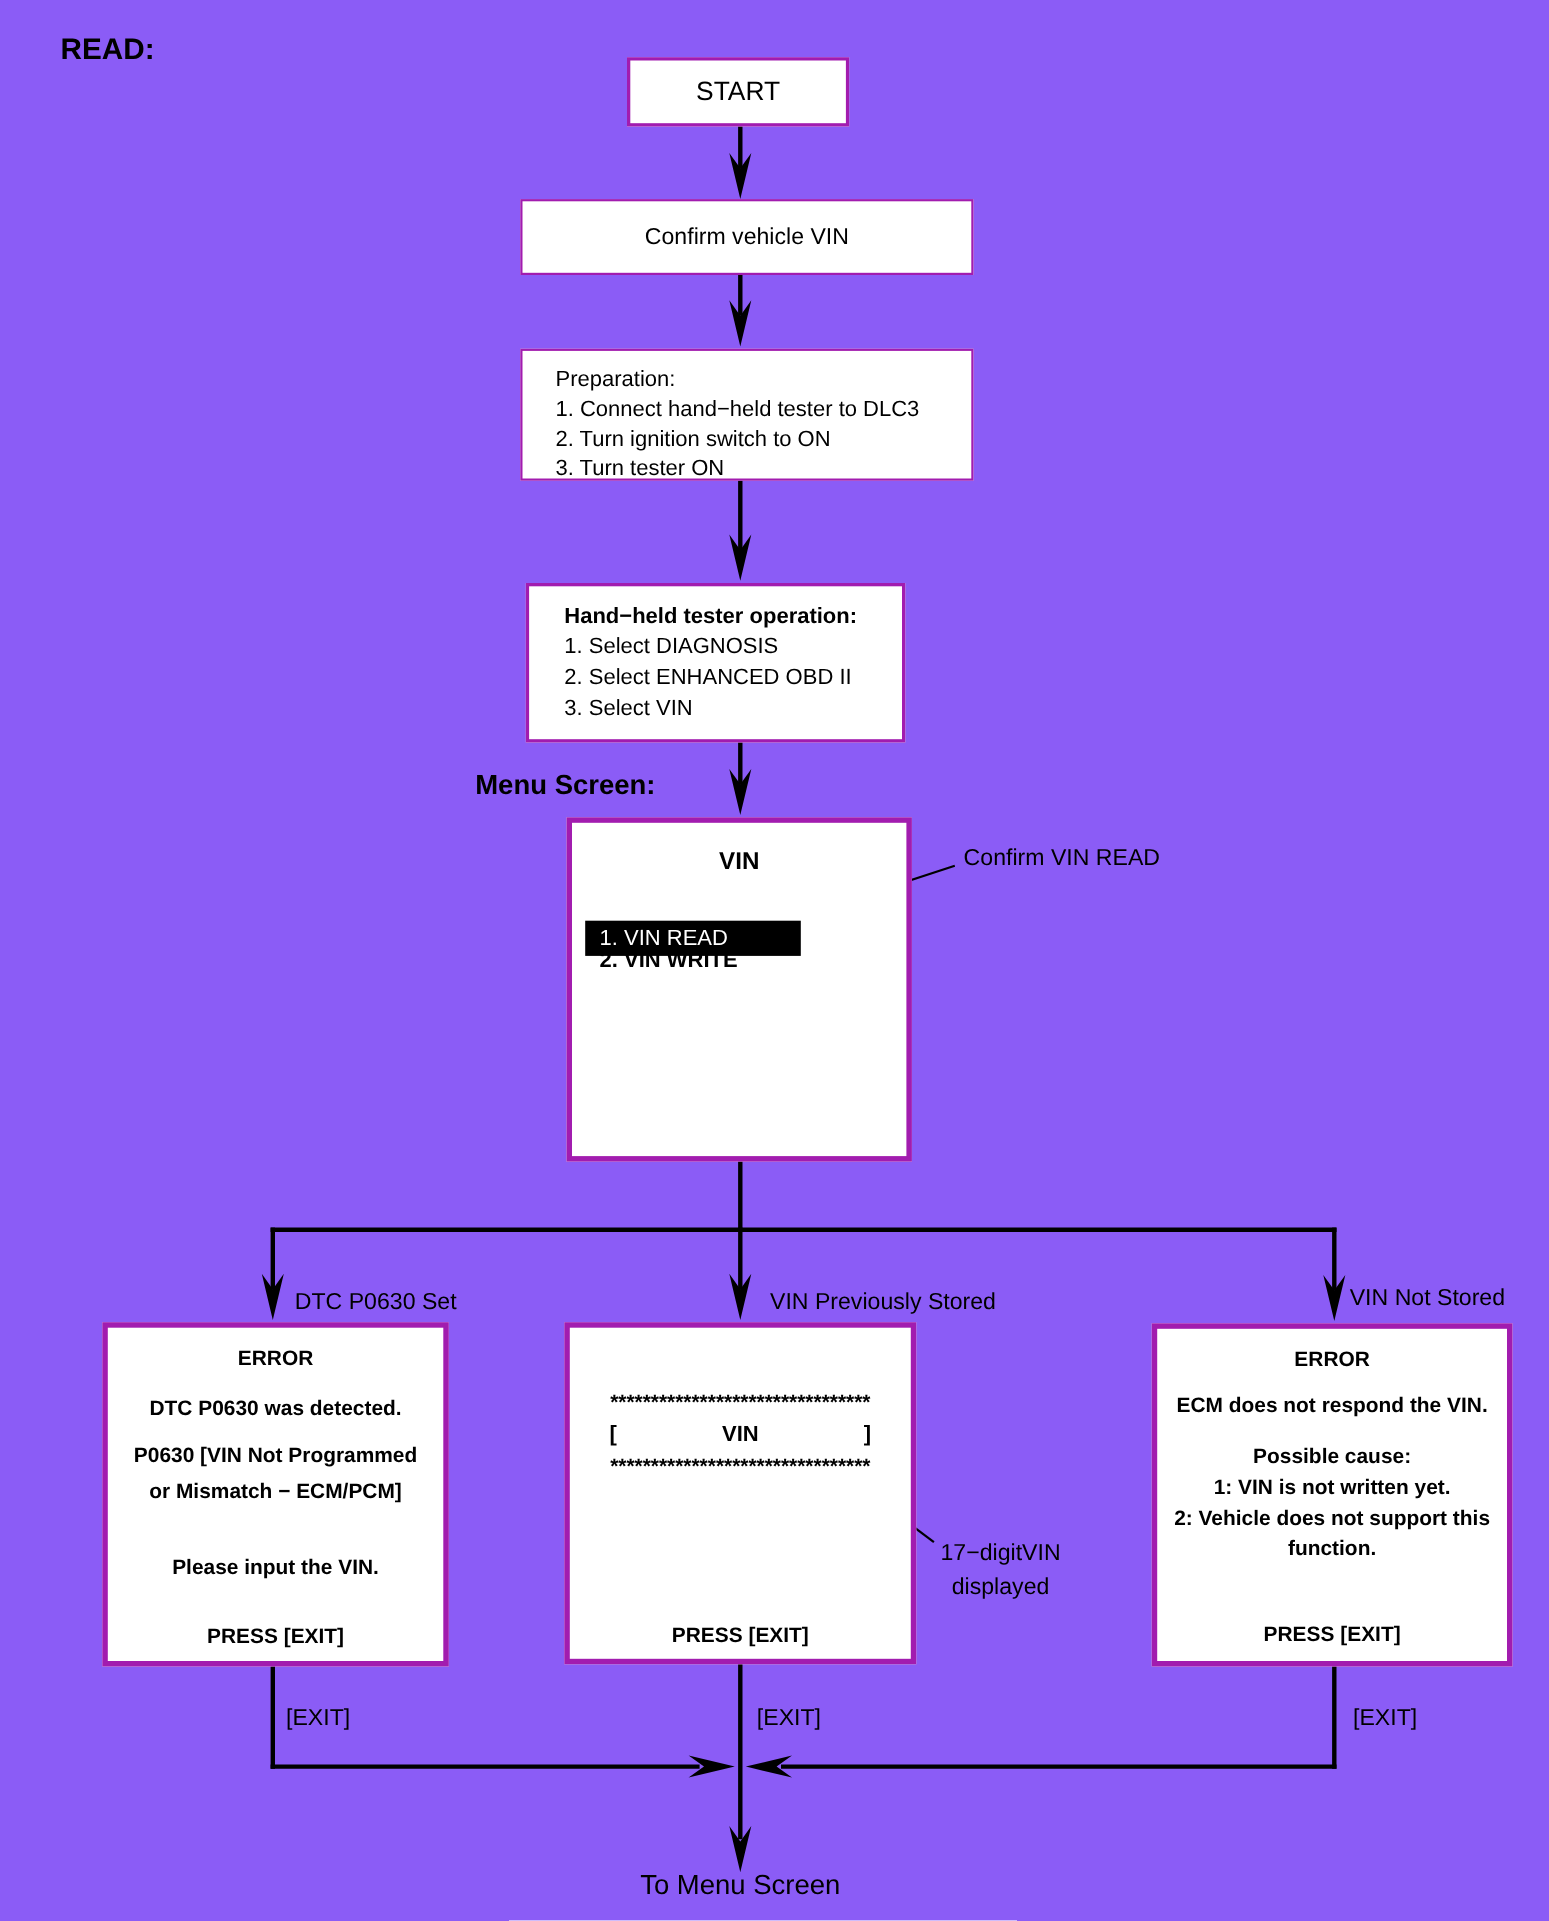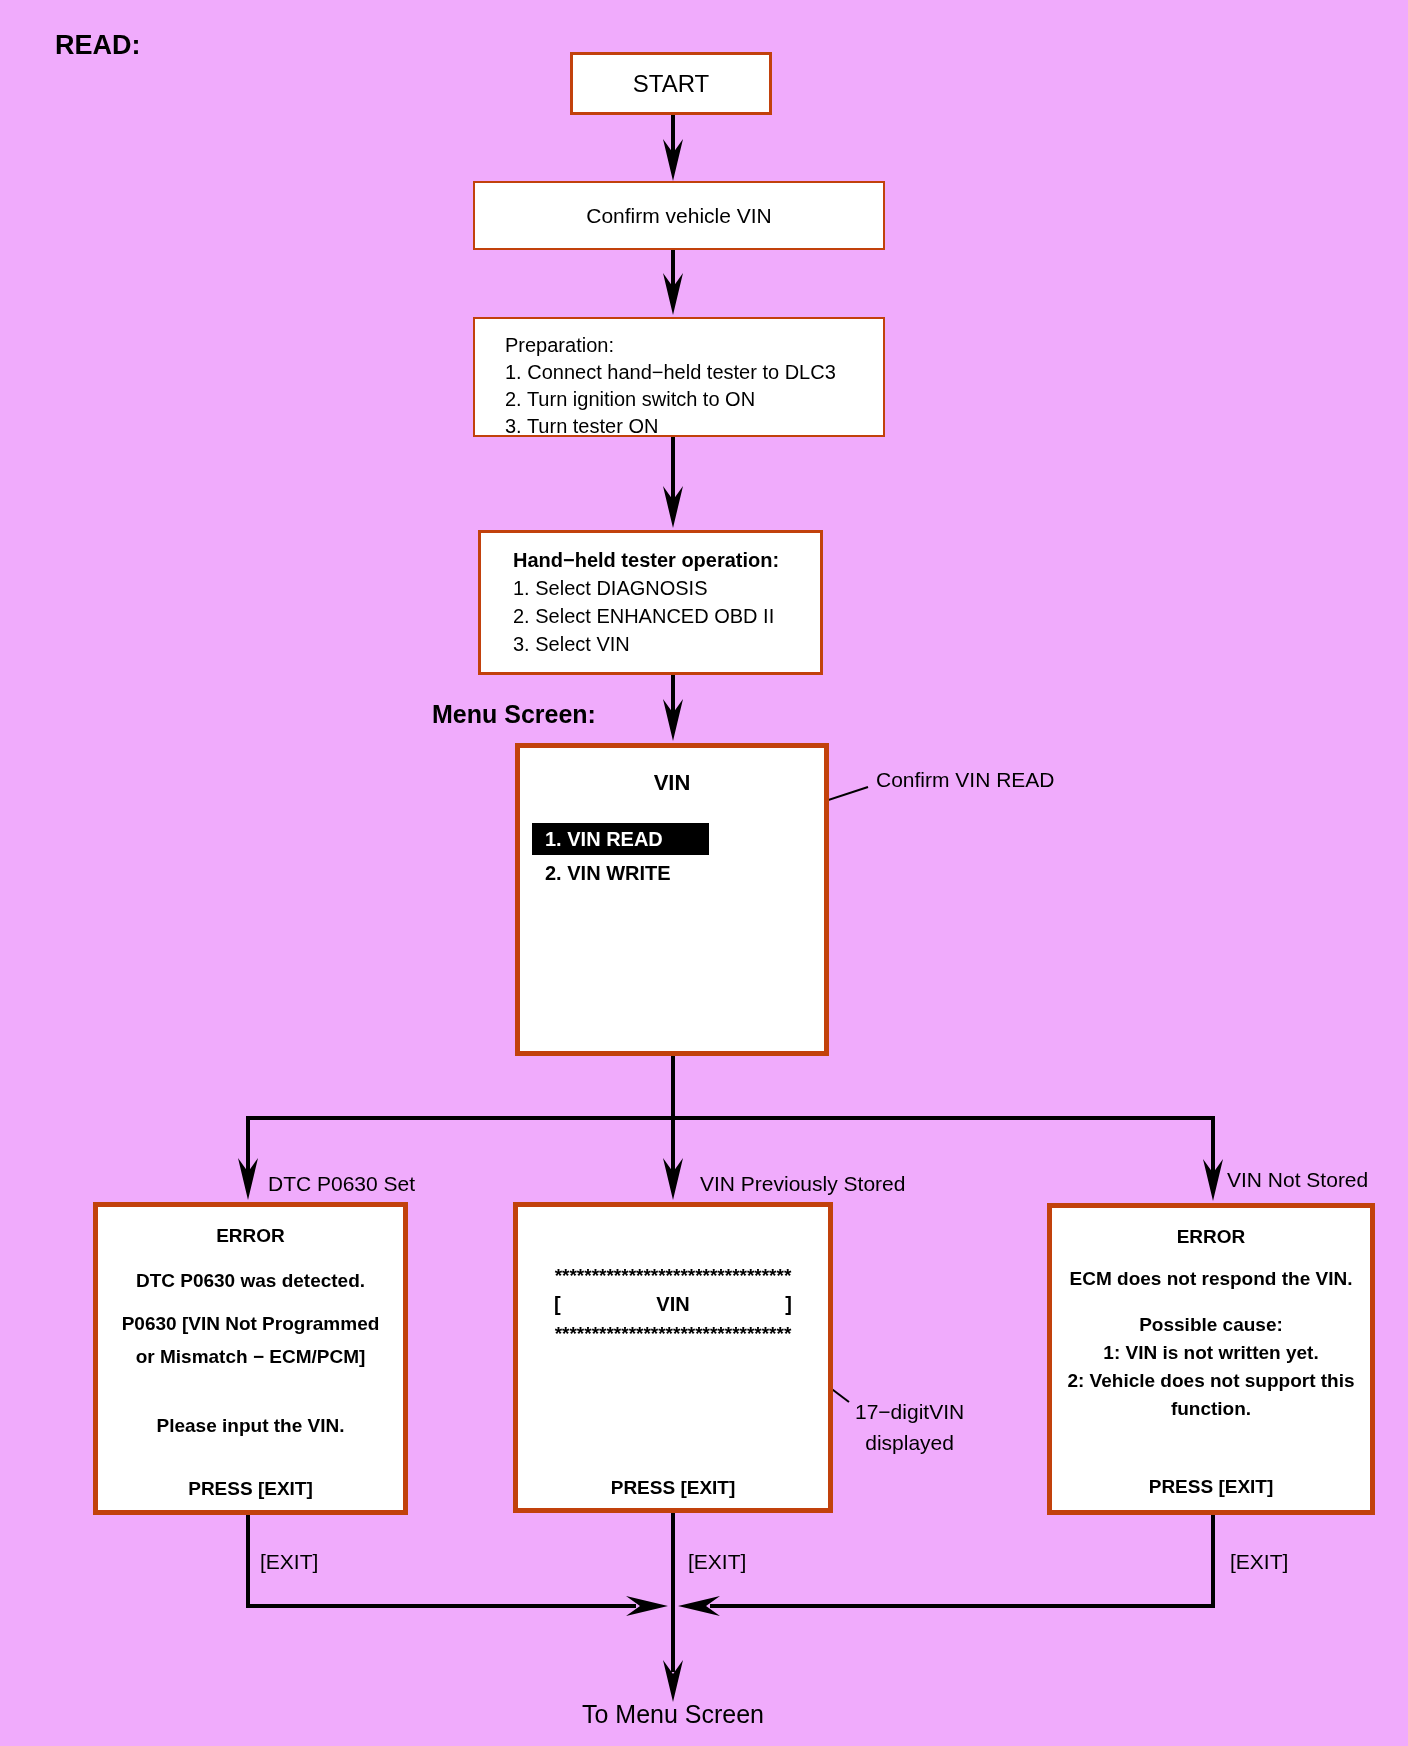--- a/index.html
+++ b/index.html
@@ -1,33 +1,33 @@
 <!DOCTYPE html>
 <html><head>
 <meta charset="utf-8">
 <style>
   html,body{margin:0;padding:0;background:#ffffff;}
   .canvas{
-    position:relative;width:1408px;height:1746px;background:#f0abfc;
+    position:relative;width:1408px;height:1746px;background:#8b5cf6;
     font-family:"Liberation Sans",sans-serif;color:#000;overflow:hidden;
   }
   .wires{position:absolute;left:0;top:0;width:1408px;height:1746px;}
-  .box{position:absolute;border:3px solid #c2410c;background:#fff;box-sizing:border-box;}
+  .box{position:absolute;border:3px solid #a21caf;background:#fff;box-sizing:border-box;}
   .box.thin{border-width:2px;}
   .box.thick{border-width:5px;}
   .center{display:flex;align-items:center;justify-content:center;}
   .lbl{position:absolute;white-space:nowrap;}
   .b{font-weight:bold;}
   .steps{padding:13px 0 0 30px;line-height:27px;font-size:20px;}
   .steps div{margin:0;}
   .scr{font-weight:bold;}
   .scr p{position:absolute;left:0;width:100%;margin:0;text-align:center;font-size:19px;font-weight:bold;white-space:nowrap;}
   .menu-title{margin:22px 0 0 0;text-align:center;font-size:22px;font-weight:bold;}
-  .hl{position:absolute;left:12px;top:75px;width:177px;height:32px;background:#000;color:#fff;
-      font-size:20px;font-weight:bold;line-height:32px;padding-left:13px;box-sizing:border-box;white-space:nowrap;}
+  .hl{position:absolute;left:12px;top:89px;width:196px;height:32px;background:#000;color:#fff;
+      font-size:20px;font-weight:normal;line-height:32px;padding-left:13px;box-sizing:border-box;white-space:nowrap;}
   .mi2{position:absolute;left:25px;top:114px;font-size:20px;font-weight:bold;white-space:nowrap;}
   .stars{letter-spacing:0;font-size:16px;}
   .brkrow{position:absolute;left:0;top:86px;width:100%;box-sizing:border-box;padding:0 36px;
       display:flex;justify-content:space-between;align-items:center;font-size:20px;font-weight:bold;}
   .ann2{line-height:31px;font-size:21px;text-align:center;}
 </style>
 </head>
 <body>
 
 <div class="canvas">

